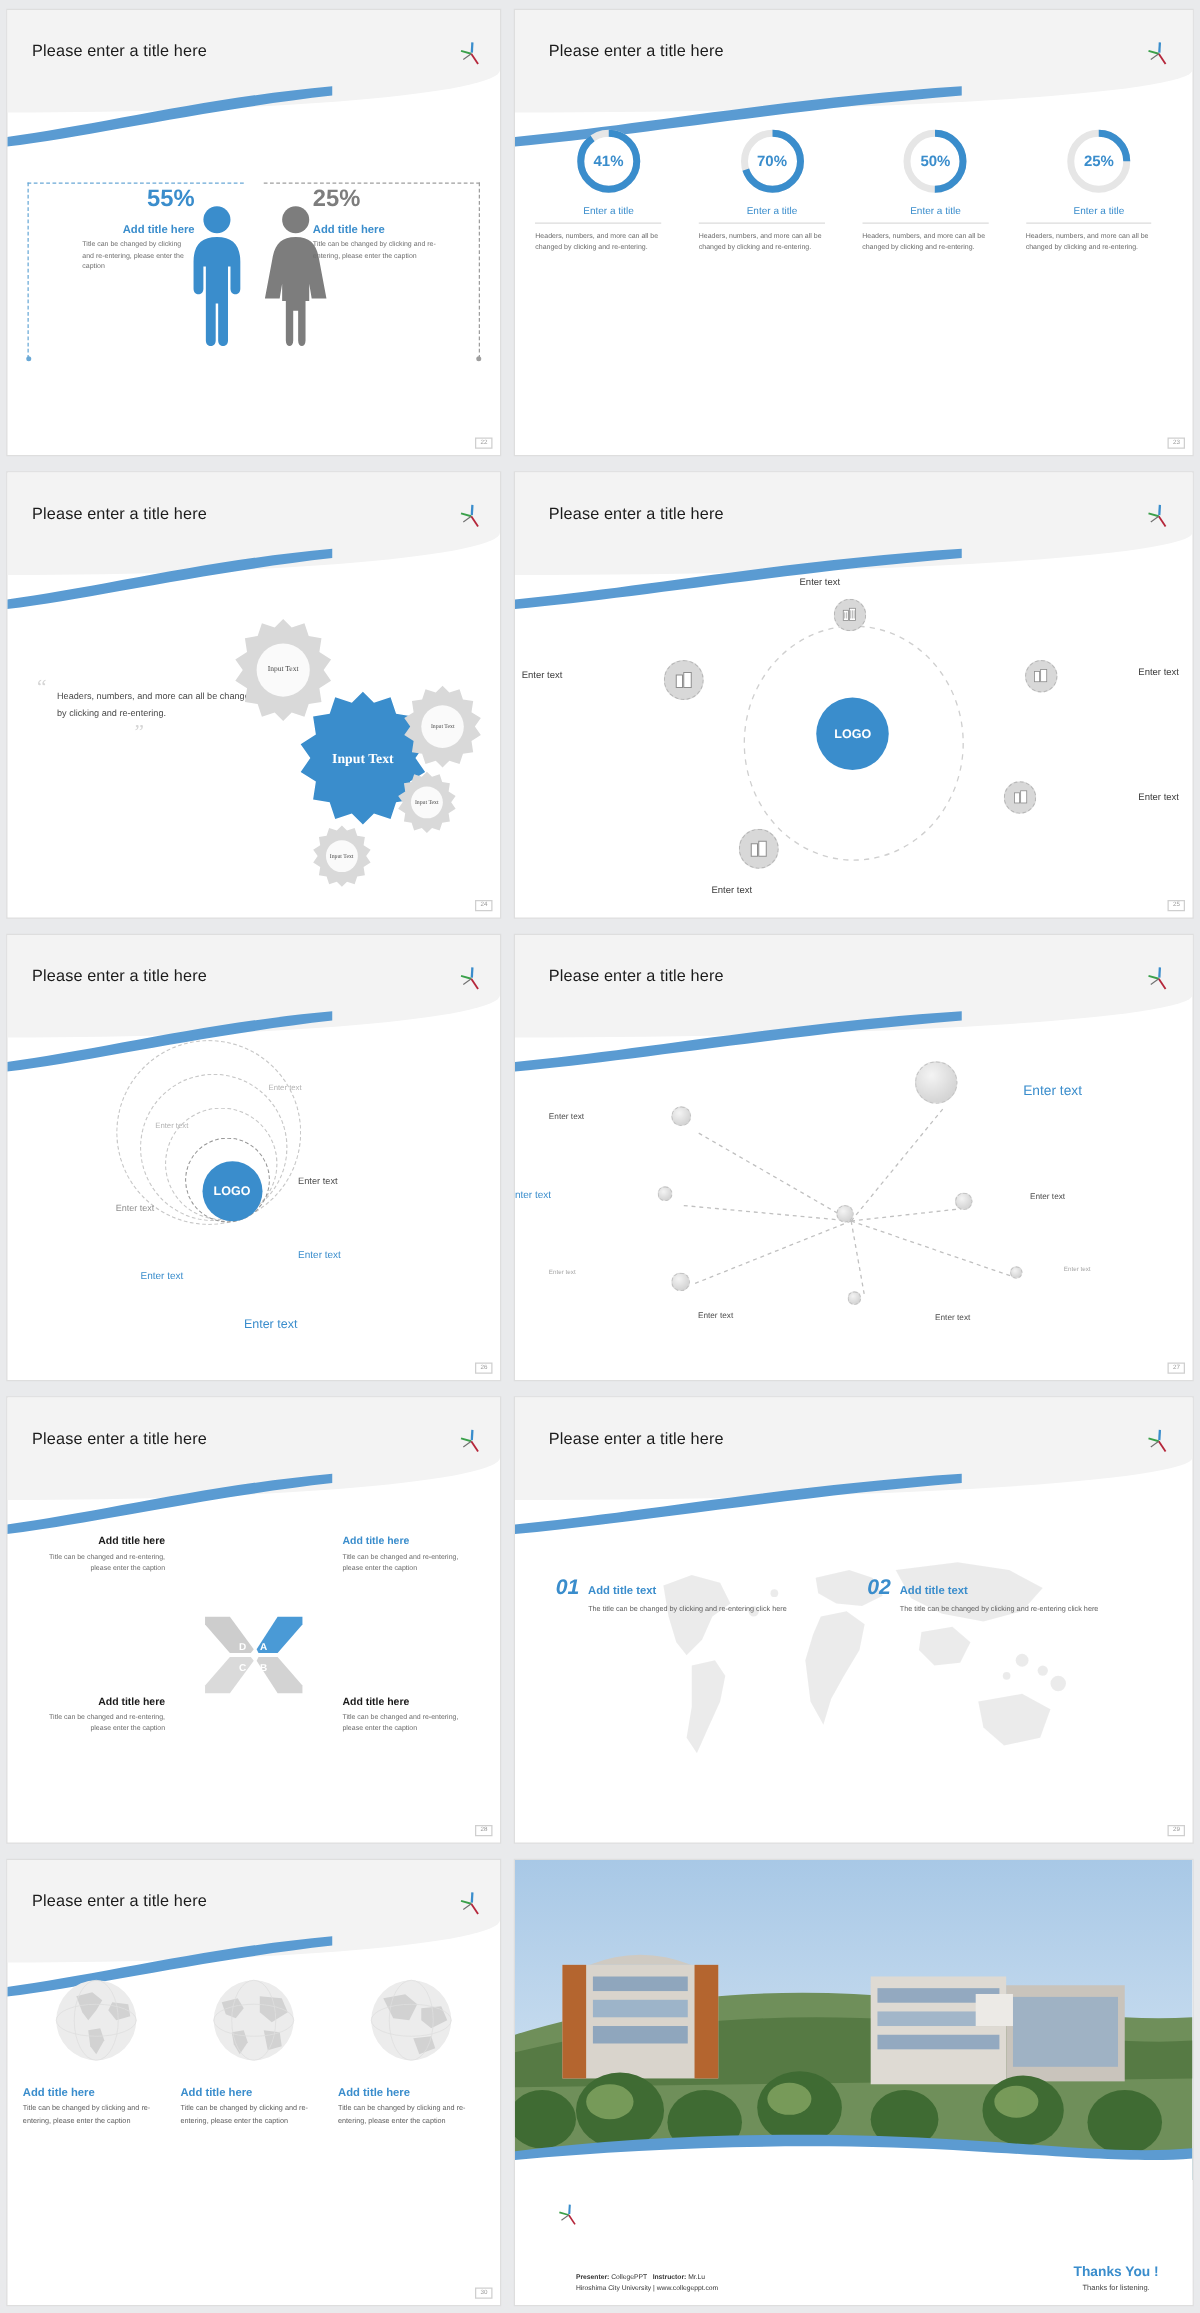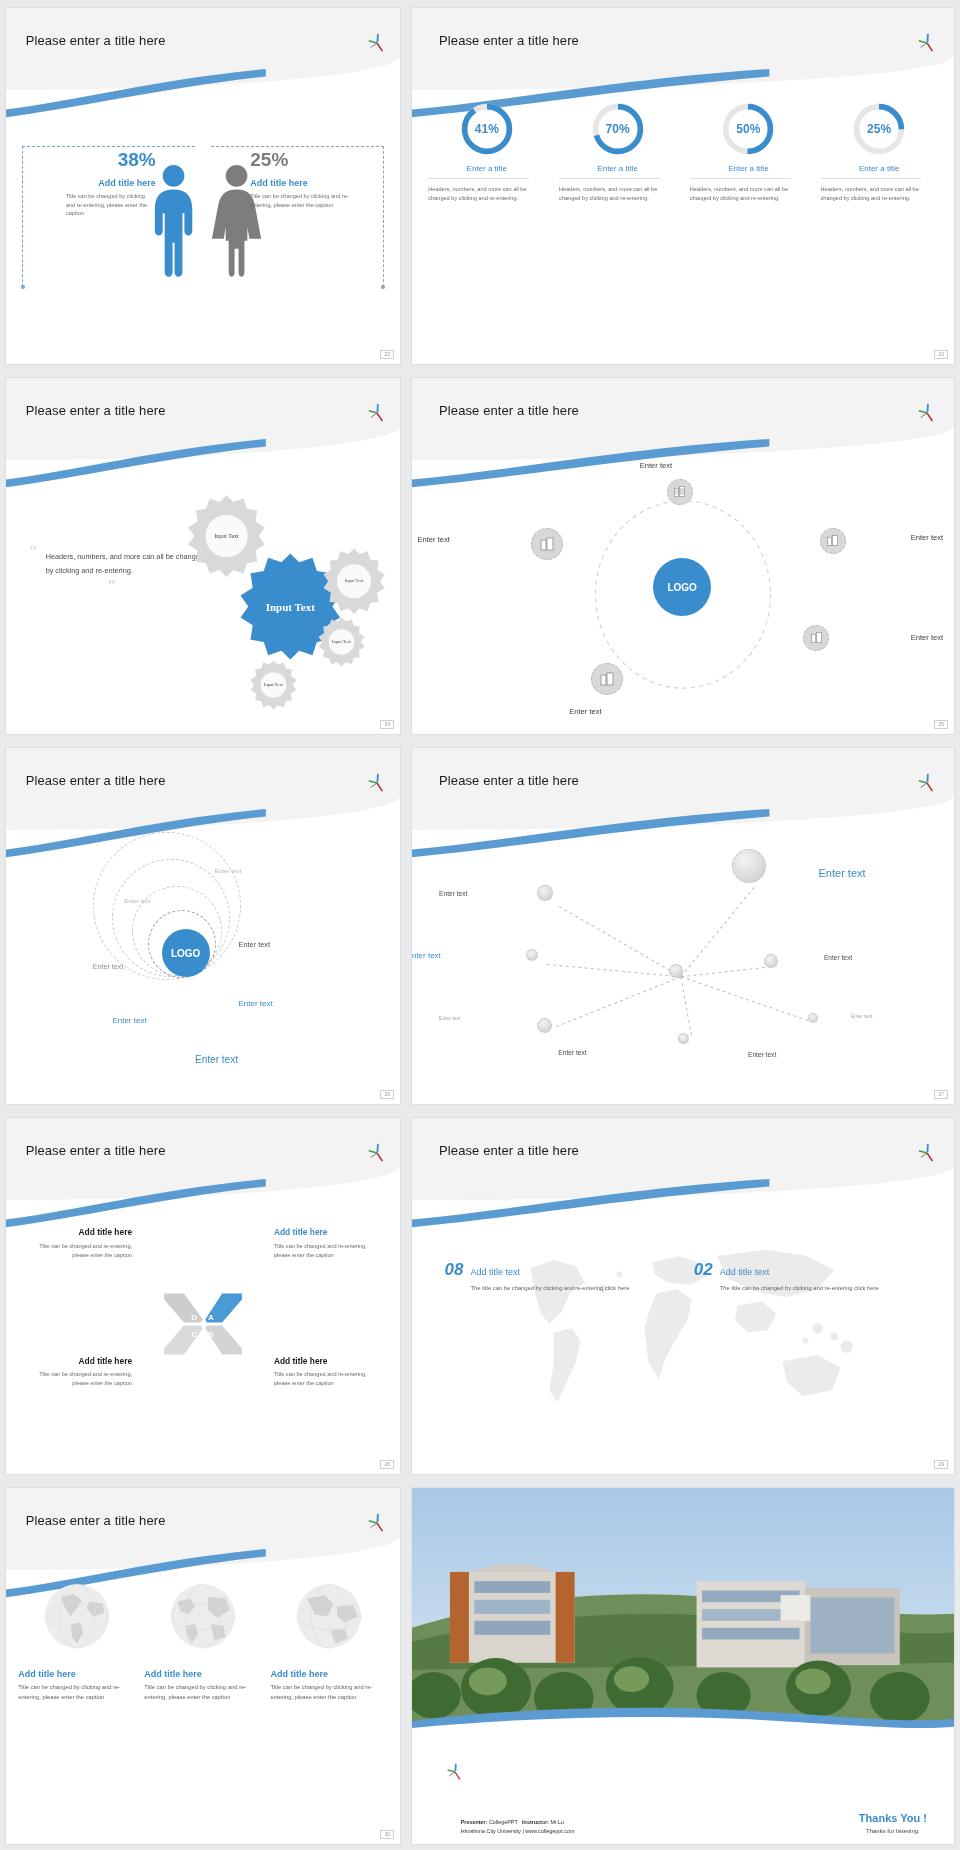--- a/index.html
+++ b/index.html
@@ -107,21 +107,21 @@
   .nlbl { position:absolute; white-space:nowrap; font-size:6.6px; color:#4d4d4d; }
   .x-txt-t { font-size: 8.4px; font-weight: bold; line-height: 1.1; }
   .x-txt-b { font-size: 5.6px; color: #6b6b6b; line-height: 1.6; margin-top: 4px; }
   .xshape { position: absolute; left: 50%; top: 50%; transform: translate(-50%,-50%);
             width: 84px; height: 72px; }
   .xlet { position:absolute; color:#fff; font-size:8px; font-weight:bold; }
 
   
   .map-bg { position:absolute; left:6%; top:30%; width:88%; height:58%; opacity:.5; }
   .num-big { font-size: 17px; font-weight: bold; font-style: italic; color: #3a8dcc; }
-  .mtitle { font-size: 9px; font-weight: normal; color: #3a8dcc; }
+  .mtitle { font-size: 9px; font-weight: bold; color: #3a8dcc; }
   .mbody { font-size: 5.8px; color: #5f5f5f; line-height: 1.65; margin-top: 4px; }
 
   
   .globes { position:absolute; left:2%; top:26%; width:96%; height:70%;
             display:flex; justify-content:space-around; }
   .globe-col { width: 31%; text-align: left; }
   .globe-svg { display:block; margin: 0 auto; }
   .g-title { font-size: 9px; font-weight:bold; color:#3a8dcc; margin-top: 8px; }
   .g-body { font-size:5.8px; color:#5f5f5f; line-height:1.75; margin-top:3px; }
 
@@ -156,21 +156,21 @@
 
       <div class="s22-wrap">
         <div class="dashbox-l">
             <i class="dot-l"></i>
           </div>
         <div class="dashbox-r">
             <i class="dot-r"></i>
           </div>
 
         <div class="txtcol" style="left:8%;top:16%;text-align:right;">
-          <div class="pct blue">38%</div>
+          <div class="pct blue">55%</div>
           <div class="addtitle blue">Add title here</div>
           <div class="cap" style="text-align:left;margin-left:24%;">Title can be changed by clicking and re-entering, please enter the caption</div>
         </div>
 
         <svg style="position:absolute;left:35%;top:4%;width:15%;height:88%" viewBox="0 0 60 120">
           <circle cx="30" cy="14" r="11" fill="#3a8dcc"></circle>
           <path d="M30 28 C17 28 11 35 11 48 L11 70 C11 76 19 76 19 70 L19 52 L21 52 L21 112 C21 118 29 118 29 112 L29 82 L31 82 L31 112 C31 118 39 118 39 112 L39 52 L41 52 L41 70 C41 76 49 76 49 70 L49 48 C49 35 43 28 30 28 Z" fill="#3a8dcc"></path>
         </svg>
 
         <svg style="position:absolute;left:51%;top:4%;width:15%;height:88%" viewBox="0 0 60 120">
@@ -547,21 +547,21 @@
             <circle cx="346" cy="108" r="4"></circle>
           <circle cx="330" cy="100" r="5"></circle>
             <circle cx="318" cy="112" r="3"></circle>
           <circle cx="122" cy="62" r="4"></circle>
             <circle cx="138" cy="48" r="3"></circle>
         </g>
       </svg>
 
       <div style="position:absolute;left:6%;top:40%;width:42%;">
         <div style="display:flex;align-items:baseline;gap:7px;">
-          <span class="num-big">08</span>
+          <span class="num-big">01</span>
           <span class="mtitle">Add title text</span>
         </div>
         <div class="mbody" style="margin-left:26px;">The title can be changed by clicking and re-entering click here</div>
       </div>
       <div style="position:absolute;left:52%;top:40%;width:42%;">
         <div style="display:flex;align-items:baseline;gap:7px;">
           <span class="num-big">02</span>
           <span class="mtitle">Add title text</span>
         </div>
         <div class="mbody" style="margin-left:26px;">The title can be changed by clicking and re-entering click here</div>

